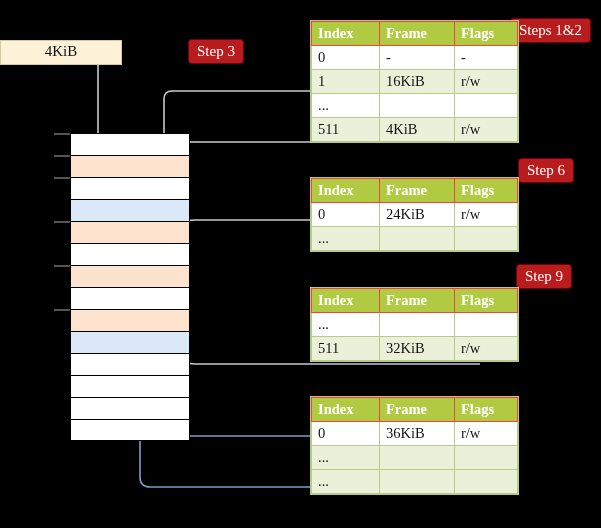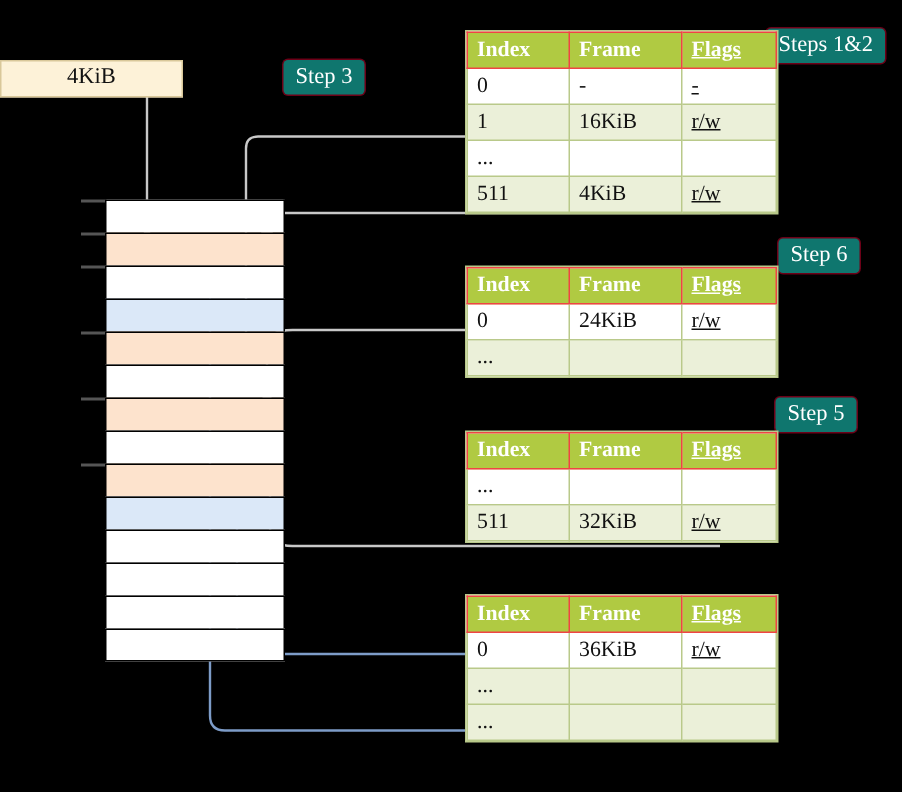--- a/index.html
+++ b/index.html
@@ -2,21 +2,21 @@
 <html><head>
 <meta charset="utf-8">
 <style>
   html,body{margin:0;padding:0;background:#000;}
   body{width:601px;height:528px;position:relative;overflow:hidden;
        font-family:"Liberation Serif","DejaVu Serif",serif;}
 
   
   .badge{
     position:absolute;
-    background:#0f766e;
+    background:#b91c1c;
     color:#ffffff;
     font-family:"Liberation Serif","DejaVu Serif",serif;
     font-size:15px;
     line-height:18px;
     padding:2px 8px 3px 8px;
     border-radius:3px;
     white-space:nowrap;
     text-align:center;
     box-shadow:0 0 0 1px #6d0017;
   }
@@ -68,21 +68,21 @@
     padding:1px 6px;
     height:21px;
     vertical-align:middle;
     background:#ffffff;
     font-size:14.5px;
   }
   table.pt tr.alt td{background:#ebf0d9;}
   table.pt td.hl{background:#fbf7a0;}
   .col-i{width:55px;}
   .col-f{width:62px;}
-  .col-g{width:50px;text-decoration:underline;}
+  .col-g{width:50px;}
 
   
   svg.wires{position:absolute;left:0;top:0;width:601px;height:528px;
             pointer-events:none;}
 </style>
 </head>
 <body>
 
 <svg class="wires" viewBox="0 0 601 528">
   <g fill="none" stroke="#c8c8c8" stroke-width="1.6">
@@ -120,21 +120,21 @@
   </g>
 </svg>
 
 <div class="kib-box">
   <span>4KiB</span>
 </div>
 
 <div class="badge" style="left:189px;top:40px;">Step 3</div>
 <div class="badge" style="left:511px;top:19px;">Steps 1&amp;2</div>
 <div class="badge" style="left:519px;top:159px;">Step 6</div>
-<div class="badge" style="left:517px;top:265px;">Step 5</div>
+<div class="badge" style="left:517px;top:265px;">Step 9</div>
 
 <div class="mem" id="mem-col">
     <div class="mem-row white" style="top: 0px;"></div>
     <div class="tick" style="top: 0px;"></div>
     <div class="mem-row orange" style="top: 22px;"></div>
     <div class="tick" style="top: 22px;"></div>
     <div class="mem-row white" style="top: 44px;"></div>
     <div class="tick" style="top: 44px;"></div>
     <div class="mem-row blue" style="top: 66px;"></div>
     <div class="mem-row orange" style="top: 88px;"></div>

